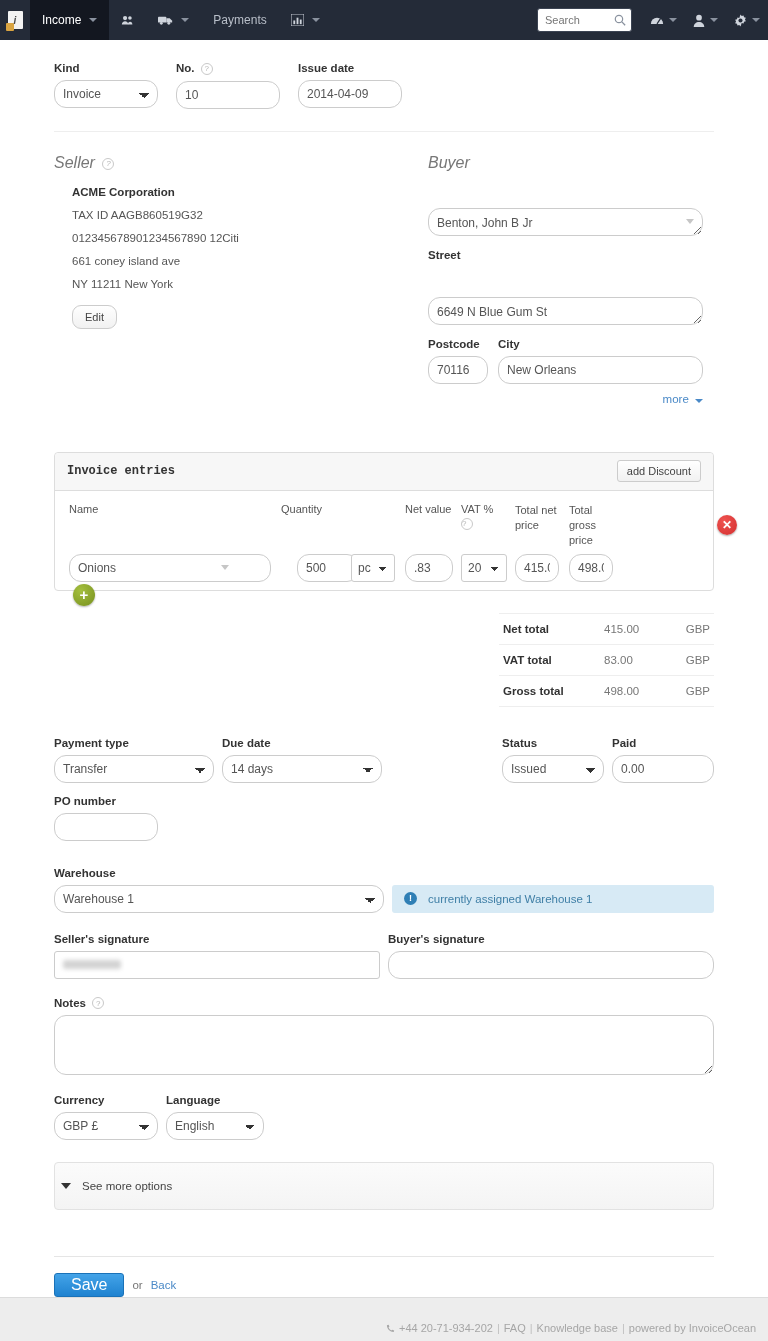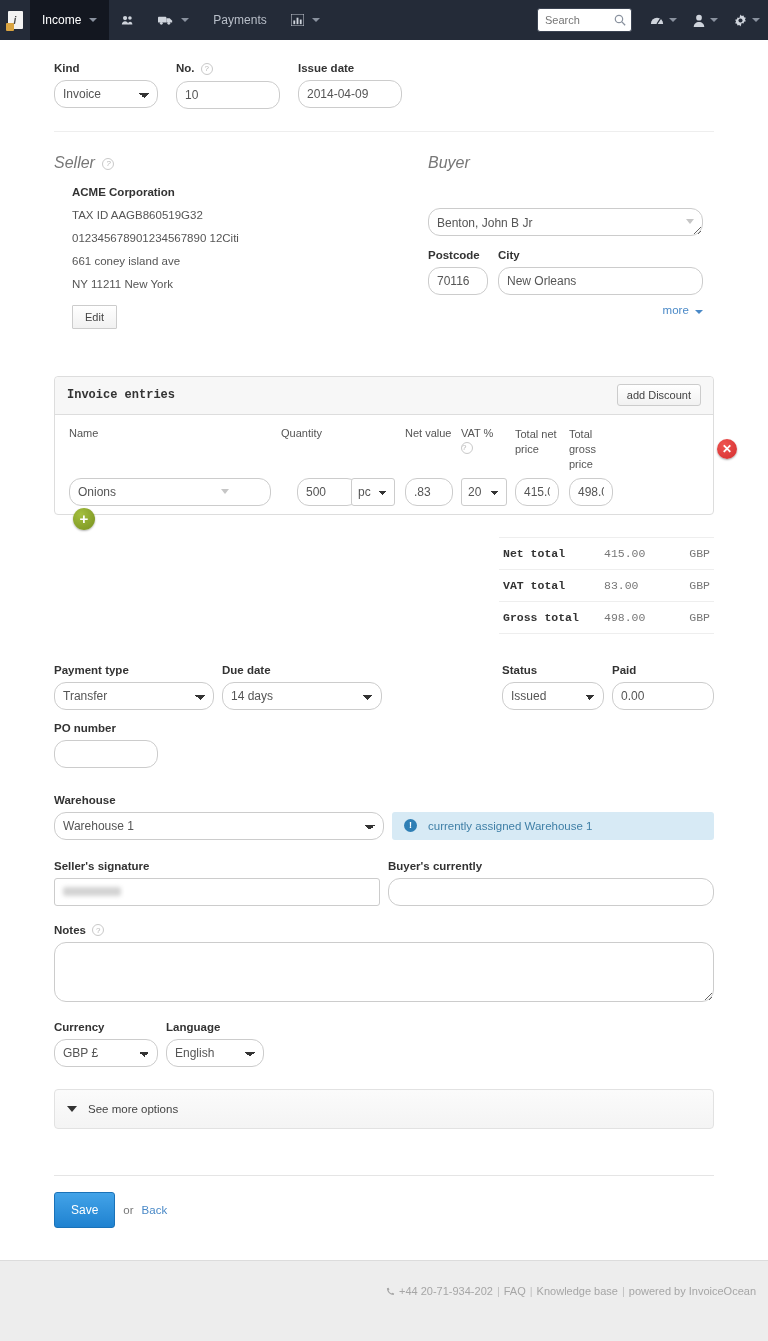--- a/index.html
+++ b/index.html
@@ -175,21 +175,21 @@
     color: #777;
     margin: 0 0 14px 0;
   }
   .seller-lines { padding-left: 18px; }
   .seller-name { font-weight: bold; font-size: 11.5px; color: #333; margin-bottom: 11px; }
   .seller-line { font-size: 11.5px; color: #555; margin-bottom: 11px; }
   .btn-edit {
     margin-top: 4px;
     background: linear-gradient(#ffffff,#f1f1f1);
     border: 1px solid #ccc;
-    border-radius: 1px;
+    border-radius: 9px;
     padding: 5px 12px;
     font-size: 11px;
     color: #444;
     cursor: pointer;
     font-family: "Liberation Sans", sans-serif;
   }
 
   .buyer-field { margin-bottom: 10px; }
   .buyer-select-wrap { position: relative; width: 275px; margin-top: 36px; }
   .buyer-select-wrap textarea {
@@ -315,21 +315,20 @@
   .totals {
     margin-left: auto;
     width: 215px;
     margin-top: 22px;
   }
   .tot-row {
     display: flex; align-items: center;
     border-bottom: 1px solid #eee;
     padding: 9px 4px;
     font-size: 11.5px;
-    font-family: Liberation Mono, monospace;
   }
   .tot-row:first-child { border-top: 1px solid #eee; }
   .tot-label { flex: 1; font-weight: bold; color: #333; }
   .tot-value { width: 70px; color: #777; }
   .tot-cur { width: 36px; text-align: right; color: #777; }
 
   
   .pay-block { margin-top: 30px; display: flex; }
   .pay-left { display: flex; }
   .fg-ptype { width: 160px; margin-right: 8px; }
@@ -391,44 +390,44 @@
   .curlang { margin-top: 16px; display: flex; }
   .fg-cur { width: 104px; margin-right: 8px; }
   .fg-lang { width: 98px; }
   .fg-cur select, .fg-lang select { width: 100%; }
 
   .more-options {
     margin-top: 22px;
     border: 1px solid #e2e2e2;
     border-radius: 4px;
     background: linear-gradient(#fbfbfb,#f4f4f4);
-    height: 40px;
+    height: 48px;
     display: flex; align-items: center;
-    padding: 0 12px;
+    padding: 0 6px;
     gap: 11px;
     font-size: 11.5px;
     color: #444;
     cursor: pointer;
   }
   .chev-down {
     width: 0; height: 0;
     border-left: 5px solid transparent;
     border-right: 5px solid transparent;
     border-top: 6px solid #333;
   }
 
   .hr-actions { border: none; border-top: 1px solid #e5e5e5; margin: 46px 0 0 0; }
   .actions { margin-top: 16px; display: flex; align-items: center; gap: 8px; }
   .btn-save {
     background: linear-gradient(#43a3e8,#1f82d0);
     border: 1px solid #1a72b8;
     border-radius: 3px;
     color: #fff;
-    font-size: 12px;
-    padding: 10px 16px;
+    font-size: 16px;
+    padding: 2px 16px;
     cursor: pointer;
     font-family: "Liberation Sans", sans-serif;
   }
   .or-text { font-size: 11.5px; color: #777; }
   .back-link { font-size: 11.5px; color: #4a89c7; cursor: pointer; }
 
   
   .footer {
     background: #ededed;
     height: 100px;
@@ -579,20 +578,26 @@
         </h3>
 
         <div class="buyer-field">
           <div class="buyer-select-wrap">
             <textarea class="taf" style="">Benton, John B Jr</textarea>
             <i class="tri-grey"></i>
           </div>
         </div>
 
 
+        <div class="buyer-field">
+          <label class="fl">Street</label>
+          <div class="buyer-select-wrap">
+            <textarea class="taf" style="">6649 N Blue Gum St</textarea>
+          </div>
+        </div>
 
         <div class="buyer-row">
           <div class="fg-post">
             <label class="fl">Postcode</label>
             <input class="tf" type="text" value="70116" style="">
           </div>
           <div class="fg-city">
             <label class="fl">City</label>
             <input class="tf" type="text" value="New Orleans" style="">
           </div>
@@ -730,21 +735,21 @@
     </div>
 
     <div class="sig-block">
       <div class="fg-sig-s">
         <label class="fl">Seller's signature</label>
         <div class="sig-fake">
           <span class="redacted"></span>
         </div>
       </div>
       <div class="fg-sig-b">
-        <label class="fl">Buyer's currently</label>
+        <label class="fl">Buyer's signature</label>
         <input class="tf" type="text" value="" style="">
       </div>
     </div>
 
     <div class="notes-block">
       <label class="fl">
         <span>Notes</span>
         <span class="help-circle">?</span>
       </label>
       <textarea class="taf" style=""></textarea>

